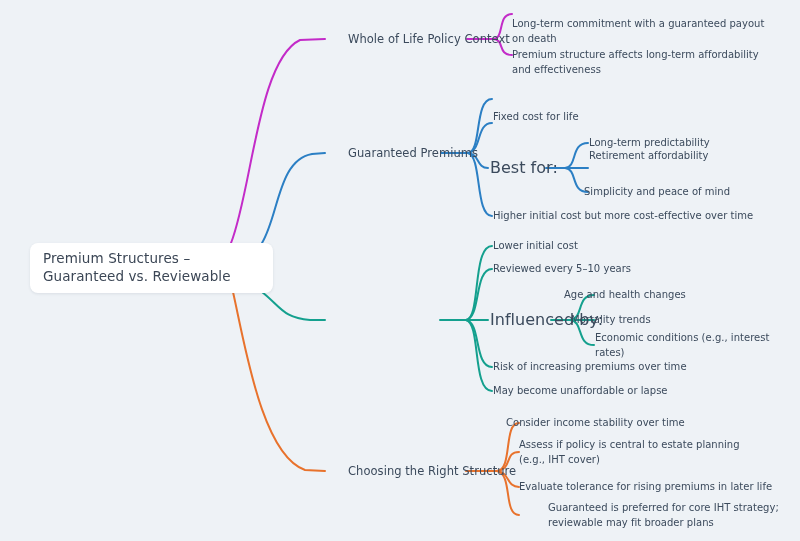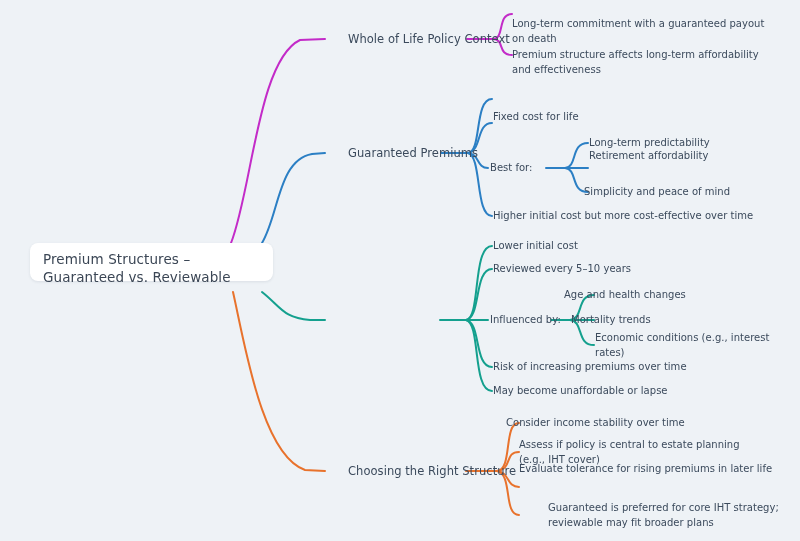--- a/index.html
+++ b/index.html
@@ -23,49 +23,49 @@
     left: 0;
     top: 0;
     width: 800px;
     height: 541px;
   }
   .root-node {
     position: absolute;
     left: 30px;
     top: 243px;
     width: 243px;
-    height: 38px;
+    height: 50px;
     background: #ffffff;
     border-radius: 8px;
     box-shadow: 0 1px 3px rgba(40,55,75,0.10);
     box-sizing: border-box;
     padding: 8px 12px 8px 13px;
     display: flex;
-    align-items: flex-start;
+    align-items: flex-end;
   }
   .root-label {
     font-size: 13.5px;
     line-height: 17.5px;
     color: #3b4655;
     letter-spacing: 0.1px;
   }
   .node-text {
     position: absolute;
     color: #3b4a5c;
     white-space: pre-line;
   }
   .branch-label {
     font-size: 11.5px;
     line-height: 14px;
     letter-spacing: 0.05px;
     transform: translateY(-50%);
     margin-left: 20px;
   }
   .sub-label {
-    font-size: 10px;
+    font-size: 16px;
     line-height: 14px;
     letter-spacing: 0.02px;
     transform: translateY(-50%);
   }
   .leaf-label {
     font-size: 10px;
     line-height: 14.5px;
     letter-spacing: 0.02px;
   }
   .leaf-single { transform: translateY(-50%); }
@@ -148,16 +148,16 @@
   <div class="node-text sub-label" style="left:490px; top:320px;">Influenced by:</div>
   <div class="node-text leaf-label leaf-single" style="left:564px; top:295px;">Age and health changes</div>
   <div class="node-text leaf-label leaf-single" style="left:571px; top:320px;">Mortality trends</div>
   <div class="node-text leaf-label leaf-single" style="left:595px; top:345px;">Economic conditions (e.g., interest rates)</div>
   <div class="node-text leaf-label leaf-single" style="left:493px; top:367px;">Risk of increasing premiums over time</div>
   <div class="node-text leaf-label leaf-single" style="left:493px; top:391px;">May become unaffordable or lapse</div>
 
   <div class="node-text branch-label" style="left:328px; top:471px;">Choosing the Right Structure</div>
   <div class="node-text leaf-label leaf-single" style="left:506px; top:423px;">Consider income stability over time</div>
   <div class="node-text leaf-label" style="left:519px; top:438px; width:248px;">Assess if policy is central to estate planning (e.g., IHT cover)</div>
-  <div class="node-text leaf-label leaf-single" style="left:519px; top:469px;text-align:right;">Evaluate tolerance for rising premiums in later life</div>
+  <div class="node-text leaf-label leaf-single" style="left:519px; top:487px;text-align:right;">Evaluate tolerance for rising premiums in later life</div>
   <div class="node-text leaf-label" style="left:548px; top:501px; width:258px;">Guaranteed is preferred for core IHT strategy; reviewable may fit broader plans</div>
 
 </div>
 
 </body></html>

